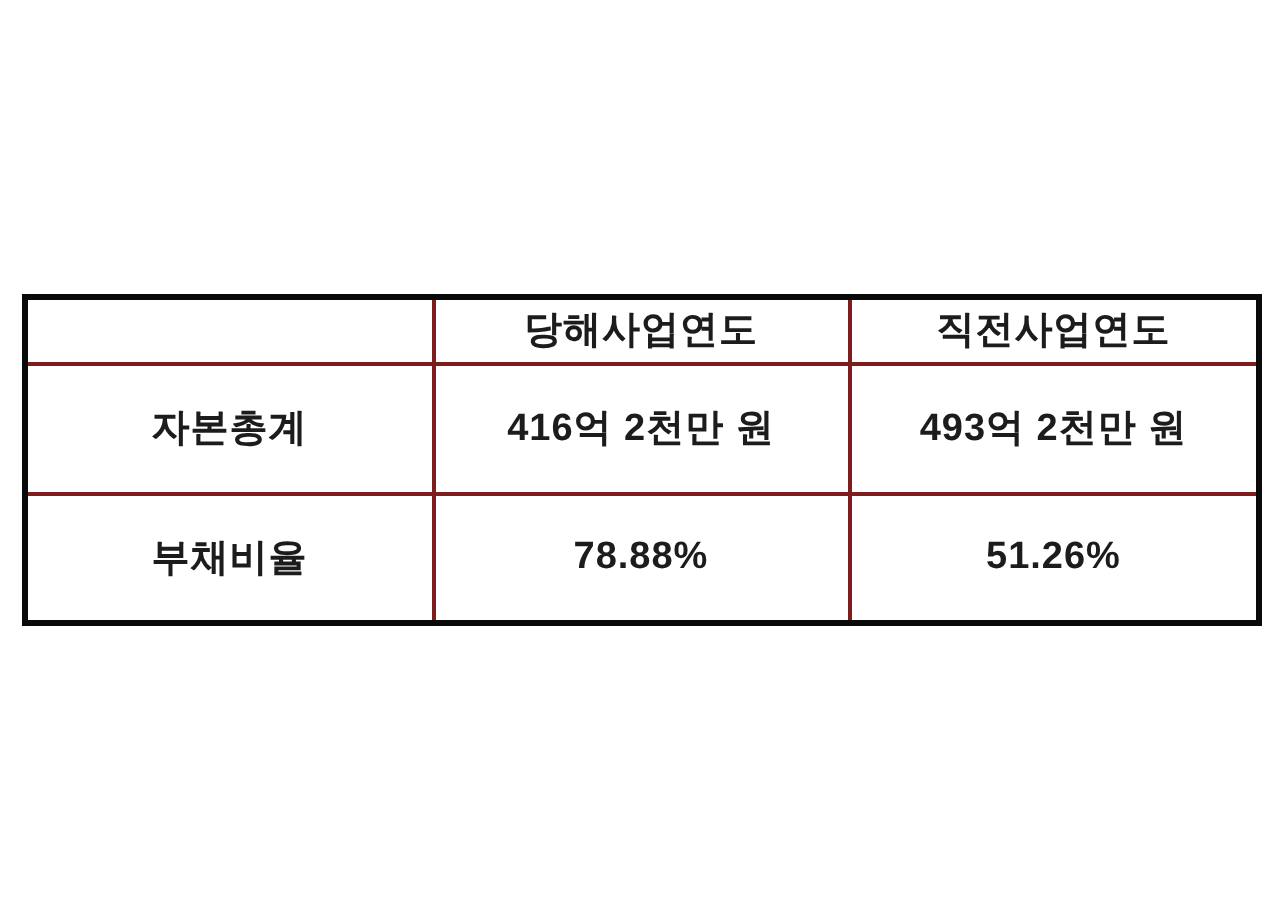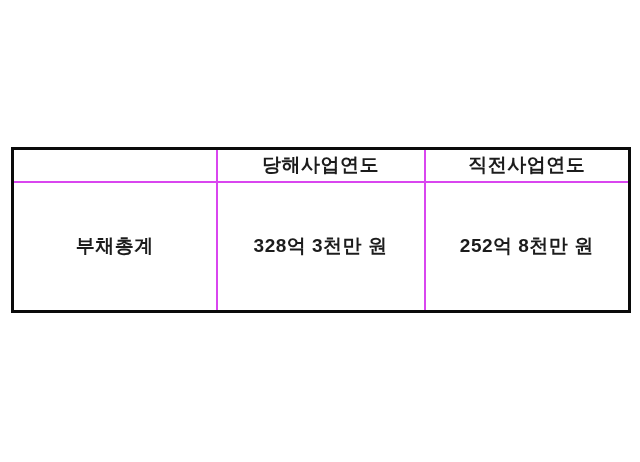--- a/index.html
+++ b/index.html
@@ -19,21 +19,21 @@
     left: 11px;
     top: 147px;
     width: 617px;
     height: 166px;
     border-collapse: collapse;
     table-layout: fixed;
     background: #ffffff;
     border: 3px solid #0a0a0a;
   }
   .fin-table td, .fin-table th {
-    border: 2px solid #d946ef;
+    border: 2px solid #7f1d1d;
     text-align: center;
     vertical-align: middle;
     padding: 0;
     font-size: 19px;
     font-weight: 700;
     color: #1c1c1c;
     letter-spacing: 0.5px;
     white-space: nowrap;
     overflow: hidden;
   }
@@ -55,18 +55,23 @@
   </colgroup>
   <thead>
     <tr>
       <th></th>
       <th>당해사업연도</th>
       <th>직전사업연도</th>
     </tr>
   </thead>
   <tbody>
     <tr>
-      <td>부채총계</td>
-      <td>328억 3천만 원</td>
-      <td>252억 8천만 원</td>
+      <td>자본총계</td>
+      <td>416억 2천만 원</td>
+      <td>493억 2천만 원</td>
+    </tr>
+    <tr>
+      <td>부채비율</td>
+      <td>78.88%</td>
+      <td>51.26%</td>
     </tr>
   </tbody>
 </table>
 
 </body></html>

